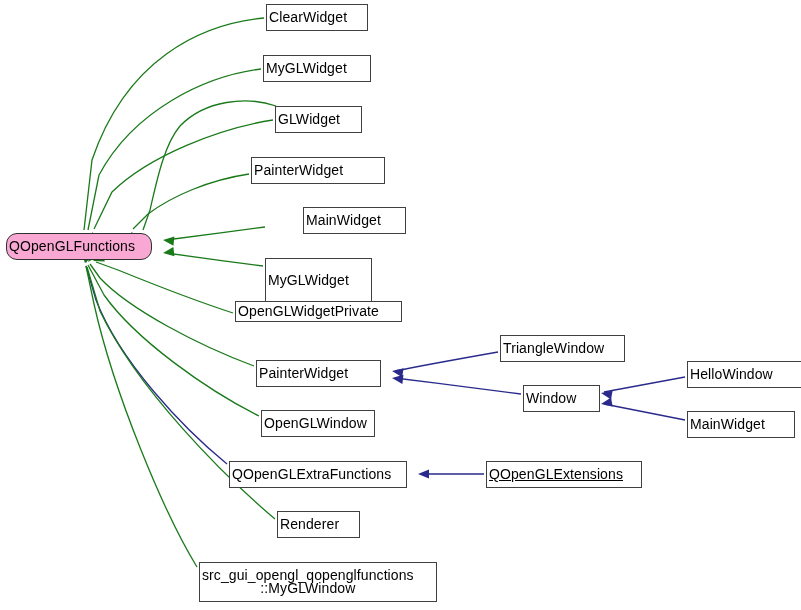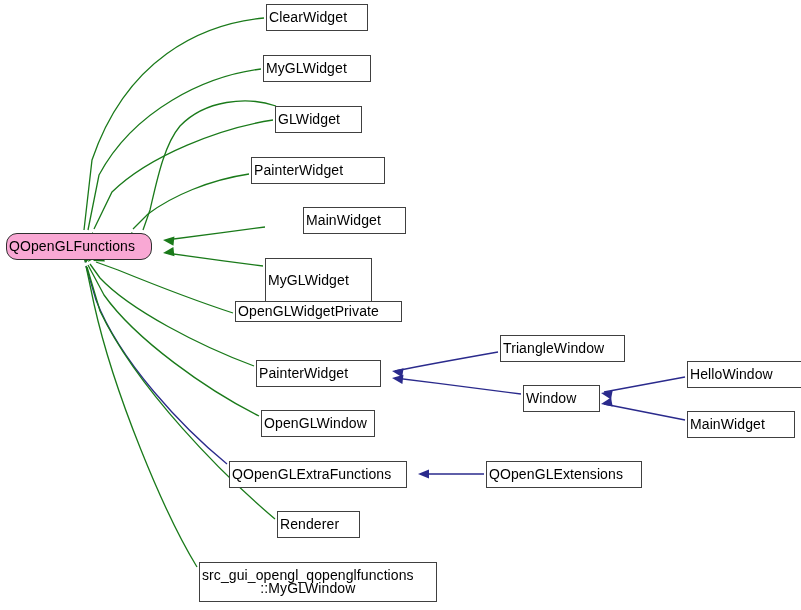--- a/index.html
+++ b/index.html
@@ -106,16 +106,16 @@
       <div class="node" style="left: 256px; top: 360px; width: 125px; height: 27px;"><span class="node-label">PainterWidget</span></div>
       <div class="node" style="left: 261px; top: 410px; width: 114px; height: 27px;"><span class="node-label">OpenGLWindow</span></div>
       <div class="node" style="left: 229px; top: 461px; width: 178px; height: 27px;"><span class="node-label">QOpenGLExtraFunctions</span></div>
       <div class="node" style="left: 277px; top: 511px; width: 83px; height: 27px;"><span class="node-label">Renderer</span></div>
       <div class="node" style="left: 199px; top: 562px; width: 238px; height: 40px;"><span class="node-label">src_gui_opengl_qopenglfunctions
 ::MyGLWindow</span></div>
       <div class="node" style="left: 500px; top: 335px; width: 125px; height: 27px;"><span class="node-label">TriangleWindow</span></div>
       <div class="node" style="left: 523px; top: 385px; width: 77px; height: 27px;"><span class="node-label">Window</span></div>
       <div class="node" style="left: 687px; top: 361px; width: 124px; height: 27px;"><span class="node-label">HelloWindow</span></div>
       <div class="node" style="left: 687px; top: 411px; width: 108px; height: 27px;"><span class="node-label">MainWidget</span></div>
-      <div class="node" style="left: 486px; top: 461px; width: 156px; height: 27px;"><span class="node-label">QOpenGLExtensions</span></div>
+      <div class="node" style="left: 486px; top: 461px; width: 156px; height: 27px; text-decoration: underline;"><span class="node-label">QOpenGLExtensions</span></div>
     </div>
 
 </div>
 
 </body></html>

